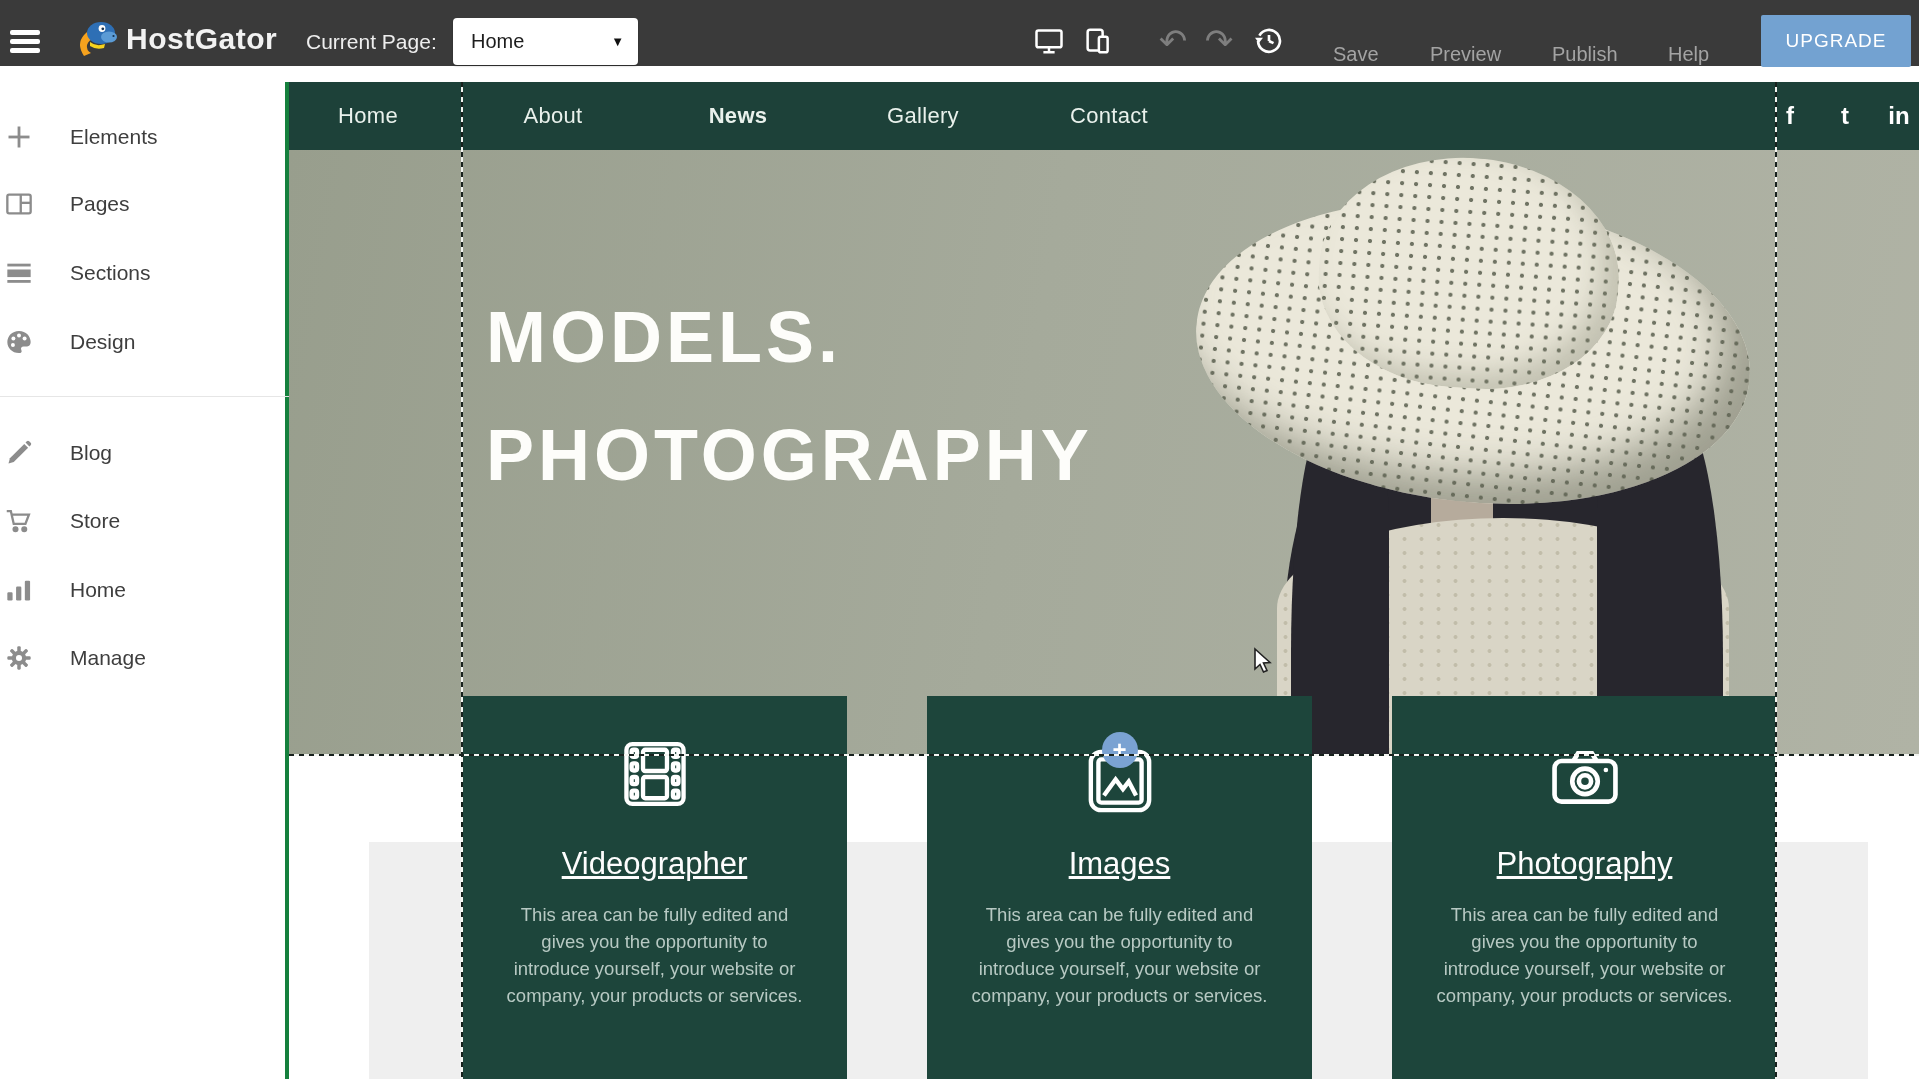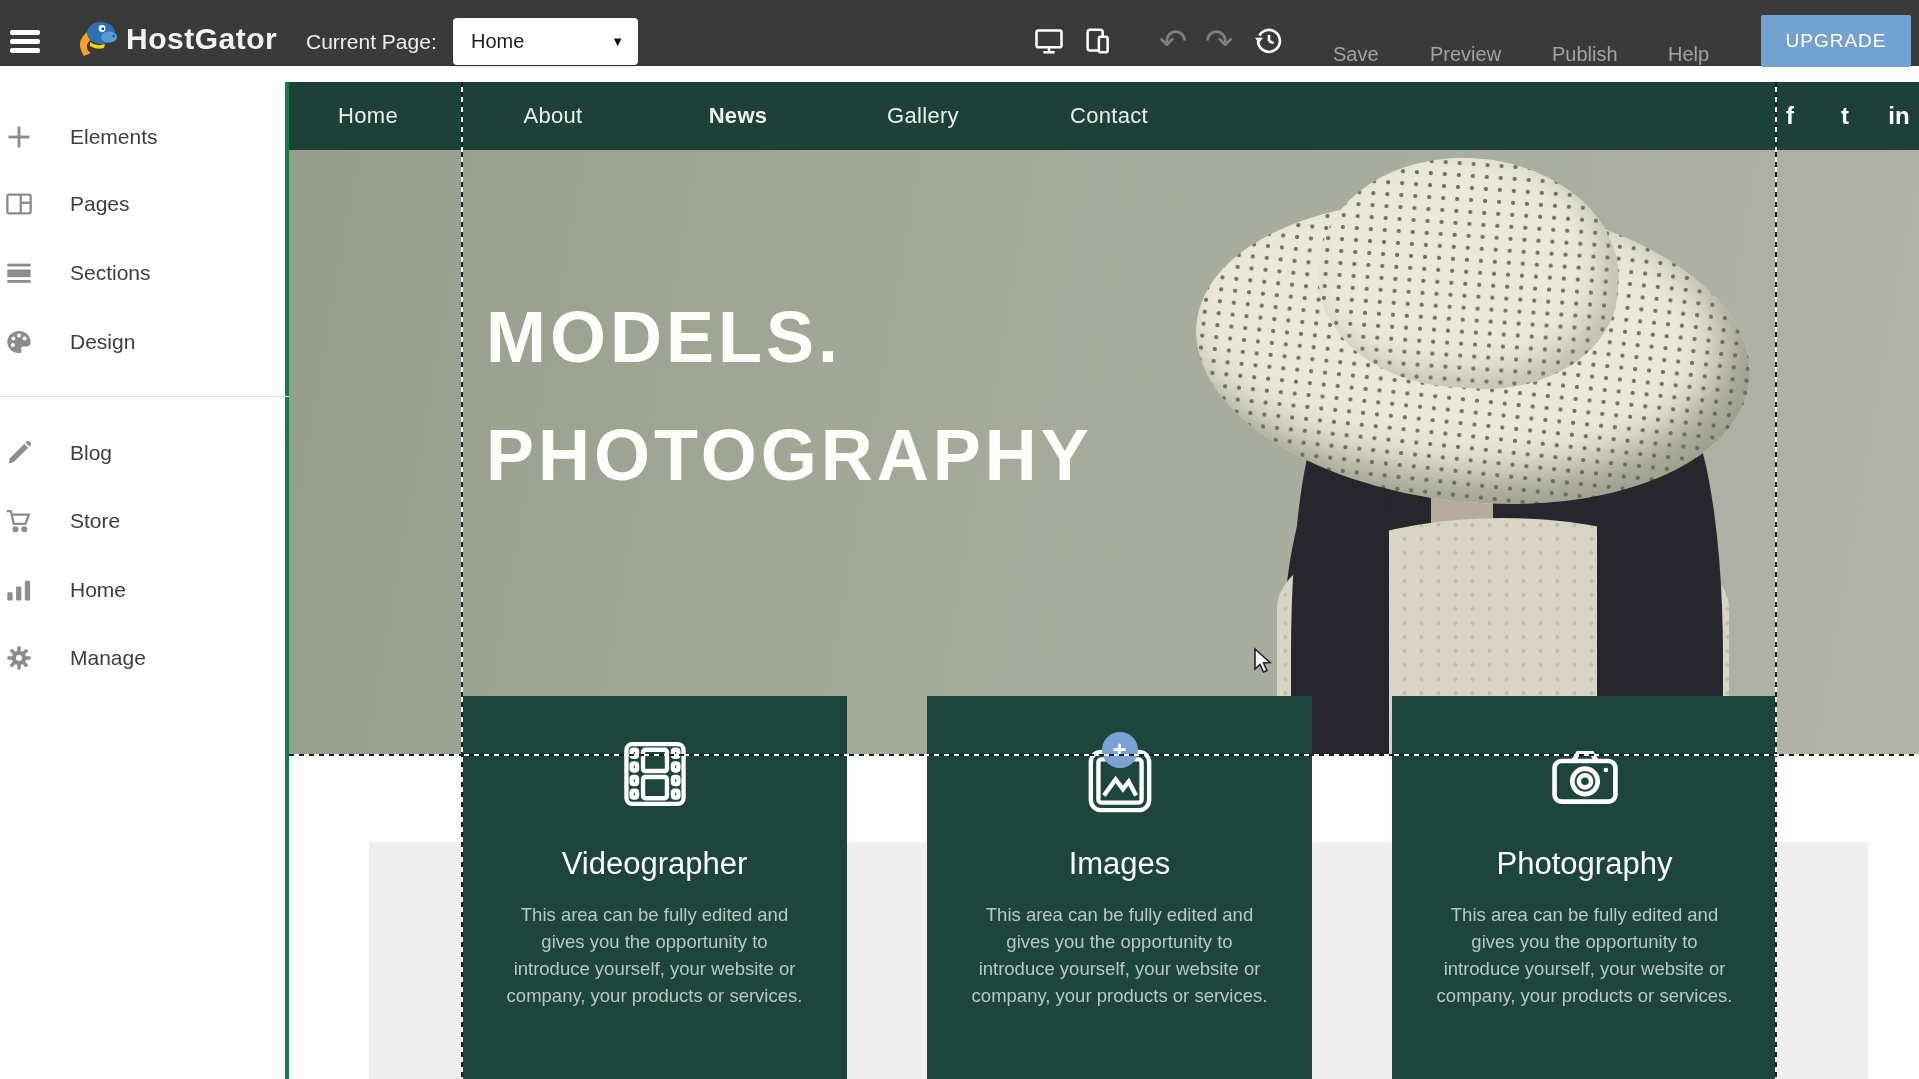--- a/index.html
+++ b/index.html
@@ -63,21 +63,21 @@
     box-shadow:inset -30px -26px 40px rgba(96,100,84,.55); }
   .hat-crown { left:1030px; top:8px; width:300px; height:230px; border-radius:50% 50% 46% 46%; transform:rotate(4deg);
     box-shadow:inset -18px -14px 28px rgba(120,122,104,.35); }
   .hero-title { position:absolute; left:197px; top:128px; color:#fdfdfa; font-size:72px; line-height:118px;
     font-weight:700; letter-spacing:4px; z-index:2; }
 
   .gray-panel { position:absolute; left:80px; top:760px; width:1499px; height:237px; background:#efefef; z-index:1; }
 
   .card { position:absolute; top:614px; width:385px; height:383px; background:#1d453b; z-index:2; text-align:center; }
   .card-icon { position:absolute; left:50%; transform:translateX(-50%); top:44px; }
-  .card h3 { position:absolute; left:0; width:100%; top:150px; color:#fdfdfd; font-size:31px; font-weight:400; }
+  .card h3 { position:absolute; left:0; width:100%; top:150px; color:#fdfdfd; font-size:31px; font-weight:400;text-decoration:underline; }
   .card .body { position:absolute; left:50%; transform:translateX(-50%); top:205px; width:320px;
     color:#b7c9c3; font-size:18.5px; line-height:27px; }
   .card .body span { display:block; }
   .badge { position:absolute; left:50%; transform:translateX(-50%); top:-14px; width:36px; height:36px;
     background:#7aa2d2; border-radius:50%; display:flex; align-items:center; justify-content:center;
     color:#fff; font-size:24px; font-weight:700; line-height:1; }
 
   .vdash { position:absolute; top:0; width:2px; height:997px; z-index:6;
     background:repeating-linear-gradient(to bottom,#17211d 0 5px,#f3f5f1 5px 10px); }
   .hdash { position:absolute; left:0; top:672px; width:1630px; height:2px; z-index:6;

